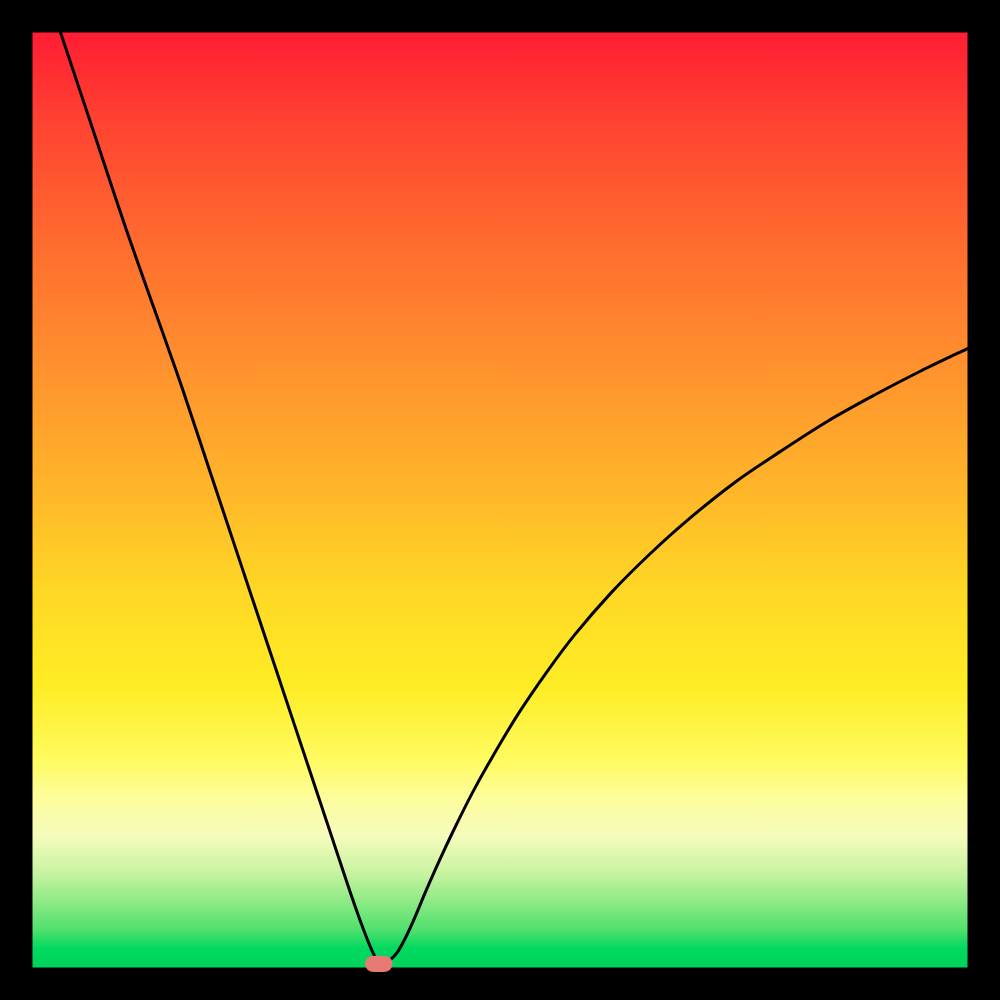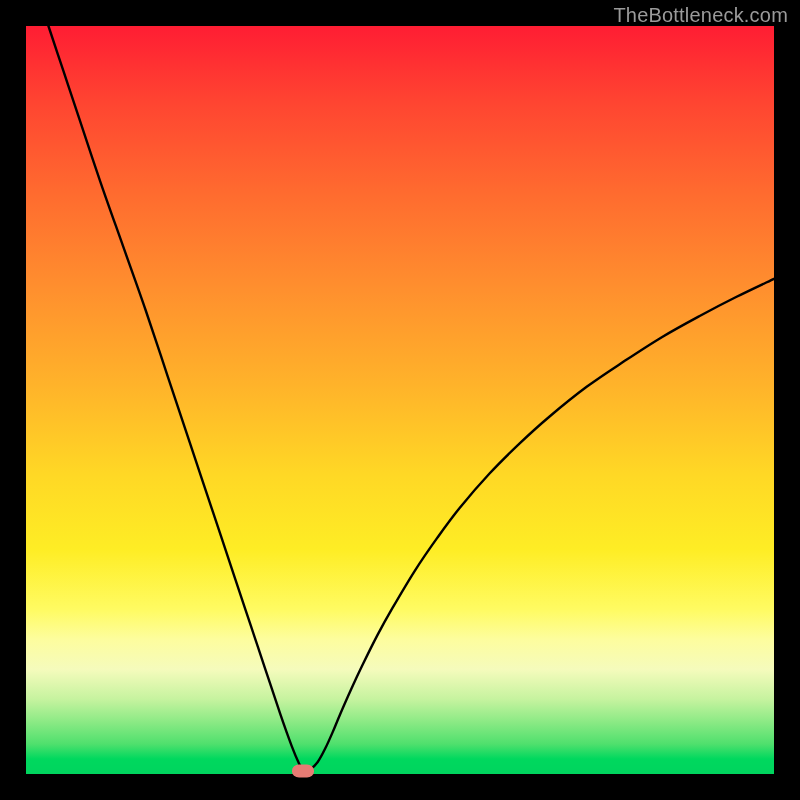--- a/index.html
+++ b/index.html
@@ -74,14 +74,13 @@
 </head>
 <body>
 
 <div class="frame">
   <div class="plot">
     <svg class="curve" viewBox="0 0 748 748" preserveAspectRatio="none">
       <path d="M 22.44 0.00 C 24.93 7.48, 32.41 29.92, 37.40 44.88 C 42.39 59.84, 46.13 71.06, 52.36 89.76 C 58.59 108.46, 67.32 135.26, 74.80 157.08 C 82.28 178.90, 89.76 199.47, 97.24 220.66 C 104.72 241.85, 112.20 262.42, 119.68 284.24 C 127.16 306.06, 134.64 329.12, 142.12 351.56 C 149.60 374.00, 157.08 396.44, 164.56 418.88 C 172.04 441.32, 179.52 463.76, 187.00 486.20 C 194.48 508.64, 203.21 534.82, 209.44 553.52 C 215.67 572.22, 219.41 583.44, 224.40 598.40 C 229.39 613.36, 234.37 628.32, 239.36 643.28 C 244.35 658.24, 249.96 675.44, 254.32 688.16 C 258.68 700.88, 262.42 711.35, 265.54 719.58 C 268.66 727.80, 271.15 733.54, 273.02 737.53 C 274.89 741.52, 275.51 742.27, 276.76 743.51 C 278.01 744.76, 279.25 745.01, 280.50 745.01 C 281.75 745.01, 282.37 745.01, 284.24 743.51 C 286.11 742.02, 289.23 739.52, 291.72 736.03 C 294.21 732.54, 296.71 727.55, 299.20 722.57 C 301.69 717.58, 304.19 711.85, 306.68 706.11 C 309.17 700.38, 311.04 695.39, 314.16 688.16 C 317.28 680.93, 321.64 670.96, 325.38 662.73 C 329.12 654.50, 332.24 647.77, 336.60 638.79 C 340.96 629.82, 346.57 618.35, 351.56 608.87 C 356.55 599.40, 360.29 592.67, 366.52 581.94 C 372.75 571.22, 381.48 556.26, 388.96 544.54 C 396.44 532.83, 403.92 522.10, 411.40 511.63 C 418.88 501.16, 425.11 492.43, 433.84 481.71 C 442.57 470.99, 453.79 458.03, 463.76 447.30 C 473.73 436.58, 483.71 426.86, 493.68 417.38 C 503.65 407.91, 512.38 399.93, 523.60 390.46 C 534.82 380.98, 548.53 369.76, 561.00 360.54 C 573.47 351.31, 585.93 343.33, 598.40 335.10 C 610.87 326.88, 623.33 318.65, 635.80 311.17 C 648.27 303.69, 660.73 296.96, 673.20 290.22 C 685.67 283.49, 698.13 277.01, 710.60 270.78 C 723.07 264.54, 741.77 255.82, 748.00 252.82" fill="none" stroke="#000000" stroke-width="2.4" stroke-linecap="round" stroke-linejoin="round"></path>
     </svg>
     <div class="marker" style="left: 276.76px; top: 745.008px; background: rgb(231, 123, 116);"></div>
   </div>
-  <div class="watermark">TheBottleneck.com</div>
 </div>
 
 </body></html>

